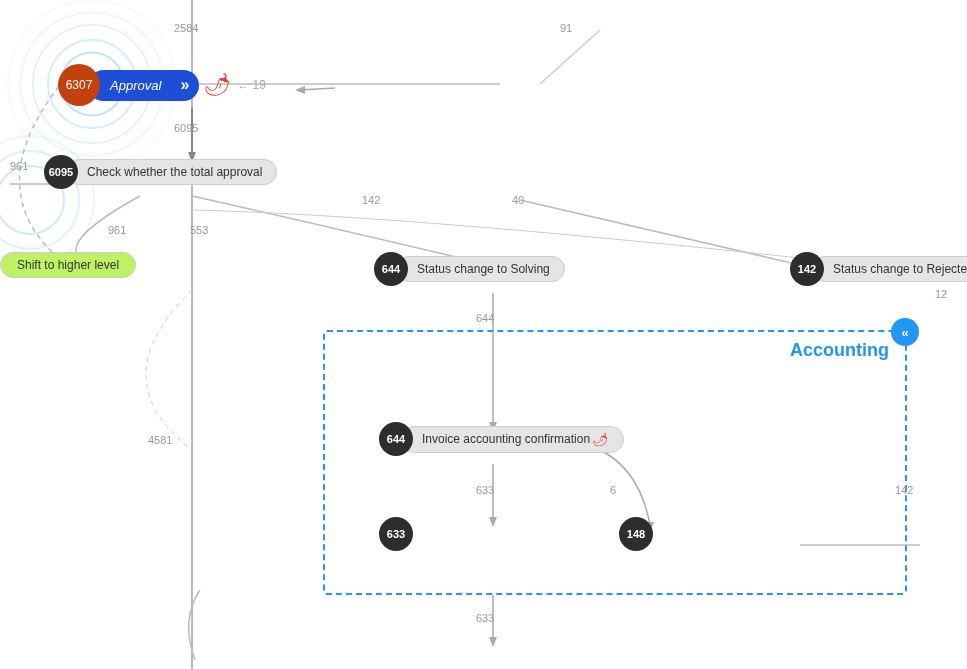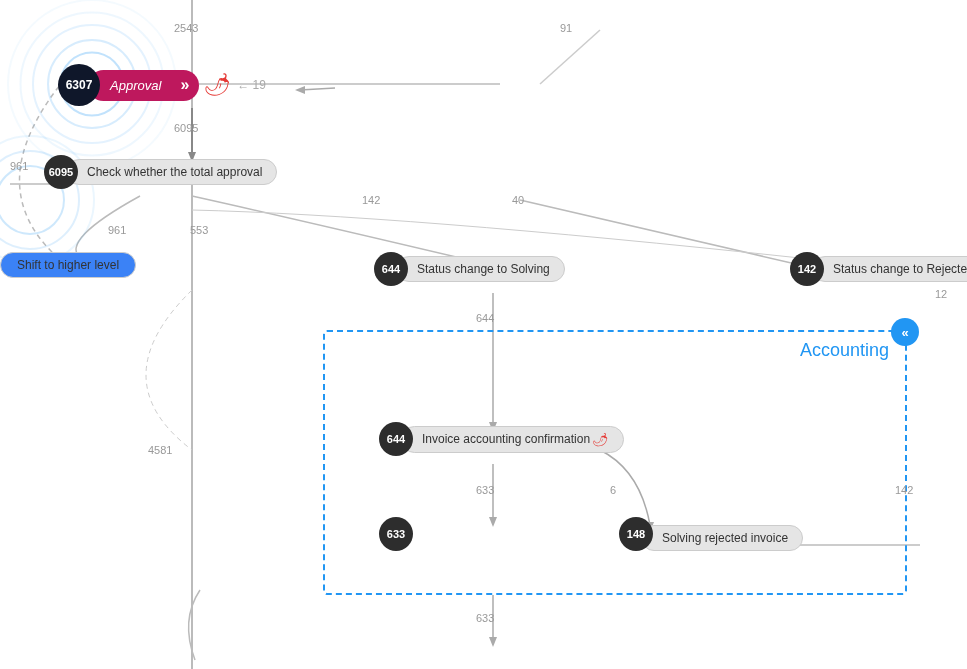--- a/index.html
+++ b/index.html
@@ -81,21 +81,21 @@
       position: absolute;
       border: 2px dashed #2196f3;
       border-radius: 4px;
     }
 
     .accounting-title {
       position: absolute;
       top: 8px;
       right: 16px;
       font-size: 18px;
-      font-weight: normal;
+      font-weight: bold;
       color: #2196f3;
     }
 
     .accounting-collapse-btn {
       position: absolute;
       top: -14px;
       right: -14px;
       width: 28px;
       height: 28px;
       border-radius: 50%;
@@ -178,42 +178,42 @@
     <div style="position:absolute; width:170px; height:170px; border-radius:50%; border:2px solid rgba(33,150,243,0.05); top:50%; left:50%; transform:translate(-50%,-50%);"></div>
   </div>
 
   <div style="position:absolute; left:30px; top:200px; width:0; height:0;">
     <div style="position:absolute; width:100px; height:100px; border-radius:50%; border:2px solid rgba(33,150,243,0.15); top:50%; left:50%; transform:translate(-50%,-50%);"></div>
     <div style="position:absolute; width:70px; height:70px; border-radius:50%; border:2px solid rgba(33,150,243,0.22); top:50%; left:50%; transform:translate(-50%,-50%);"></div>
     <div style="position:absolute; width:130px; height:130px; border-radius:50%; border:2px solid rgba(33,150,243,0.09); top:50%; left:50%; transform:translate(-50%,-50%);"></div>
   </div>
 
   <div class="node node-approval" style="position:absolute; left:58px; top:64px; display:flex; align-items:center;">
-    <div class="node-badge" style="width:42px;height:42px;background:#0f172a;font-size:12px;border-radius:50%;display:flex;align-items:center;justify-content:center;color:#fff;font-weight:bold;z-index:3;">
+    <div class="node-badge" style="width:42px;height:42px;background:#c2410c;font-size:12px;border-radius:50%;display:flex;align-items:center;justify-content:center;color:#fff;font-weight:normal;z-index:3;">
       <span>6307</span>
     </div>
-    <div style="background:#be185d;color:#fff;border-radius:20px;padding:8px 38px 8px 22px;font-size:13px;font-style:italic;margin-left:-12px;position:relative;white-space:nowrap;">
+    <div style="background:#1d4ed8;color:#fff;border-radius:20px;padding:8px 38px 8px 22px;font-size:13px;font-style:italic;margin-left:-12px;position:relative;white-space:nowrap;">
       <span>Approval</span>
       <span style="position:absolute;right:10px;top:50%;transform:translateY(-50%);font-style:normal;font-size:16px;font-weight:bold;">»</span>
     </div>
     <span style="margin-left:4px;font-size:22px;color:#e53935;">🌶</span>
     <span style="margin-left:6px;font-size:12px;color:#aaa;">← 19</span>
   </div>
 
   <div class="node" style="position:absolute; left:44px; top:155px; display:flex; align-items:center;">
     <div class="node-badge" style="width:34px;height:34px;background:#2d2d2d;border-radius:50%;display:flex;align-items:center;justify-content:center;color:#fff;font-size:11px;font-weight:bold;">
       <span>6095</span>
     </div>
     <div class="node-label">
       <span>Check whether the total approval</span>
     </div>
   </div>
 
   <div style="position:absolute; left:0px; top:252px; display:flex; align-items:center;">
-    <div style="background:#3b82f6;border:1.5px solid #ccc;border-radius:20px;padding:5px 16px;font-size:12px;color:#333;white-space:nowrap;">
+    <div style="background:#bef264;border:1.5px solid #ccc;border-radius:20px;padding:5px 16px;font-size:12px;color:#333;white-space:nowrap;">
       <span>Shift to higher level</span>
     </div>
   </div>
 
   <div class="node" style="position:absolute; left:374px; top:252px; display:flex; align-items:center;">
     <div class="node-badge">
       <span>644</span>
     </div>
     <div class="node-label">
       <span>Status change to Solving</span>
@@ -242,39 +242,36 @@
         <span class="chili">🌶</span>
       </div>
     </div>
 
     <div class="node" style="position:absolute; left:54px; top:185px; display:flex; align-items:center;">
       <div class="node-badge">
         <span>633</span>
       </div>
     </div>
 
-    <div class="node" style="position:absolute; left:294px; top:185px; display:flex; align-items:flex-end;">
+    <div class="node" style="position:absolute; left:294px; top:185px; display:flex; align-items:flex-start;">
       <div class="node-badge">
         <span>148</span>
       </div>
-      <div class="node-label">
-        <span>Solving rejected invoice</span>
-      </div>
-    </div>
-  </div>
-
-  <span class="edge-label" style="left:174px; top:22px;">2543</span>
+    </div>
+  </div>
+
+  <span class="edge-label" style="left:174px; top:22px;">2584</span>
   <span class="edge-label" style="left:560px; top:22px;">91</span>
   <span class="edge-label" style="left:174px; top:122px;">6095</span>
   <span class="edge-label" style="left:10px; top:160px;">961</span>
   <span class="edge-label" style="left:108px; top:224px;">961</span>
   <span class="edge-label" style="left:174px; top:224px;margin-left:16px;">553</span>
   <span class="edge-label" style="left:362px; top:194px;">142</span>
   <span class="edge-label" style="left:512px; top:194px;">40</span>
   <span class="edge-label" style="left:476px; top:312px;">644</span>
-  <span class="edge-label" style="left:148px; top:444px;">4581</span>
+  <span class="edge-label" style="left:148px; top:434px;">4581</span>
   <span class="edge-label" style="left:476px; top:484px;">633</span>
   <span class="edge-label" style="left:610px; top:484px;">6</span>
   <span class="edge-label" style="left:476px; top:612px;">633</span>
   <span class="edge-label" style="left:895px; top:484px;">142</span>
   <span class="edge-label" style="left:935px; top:288px;">12</span>
 
 </div>
 
 </body></html>

